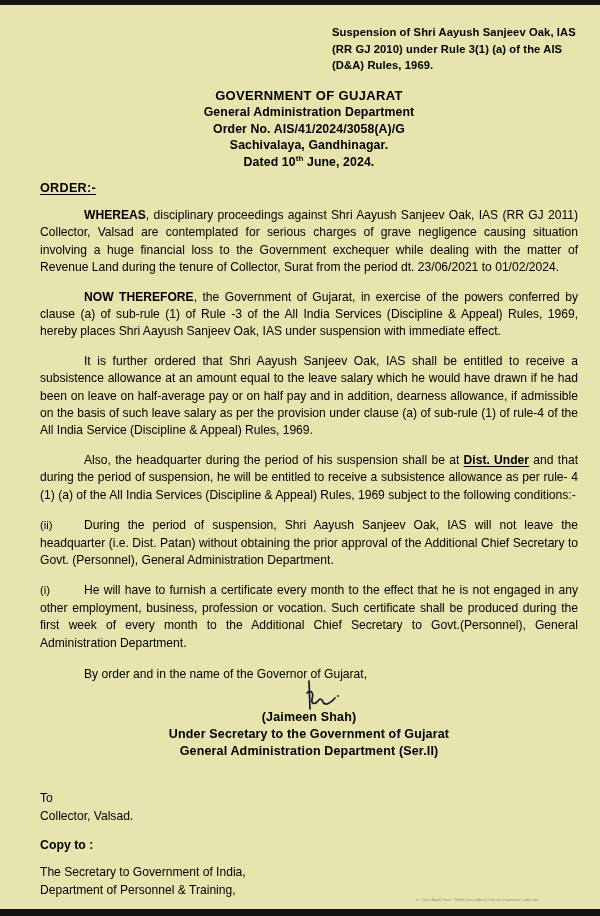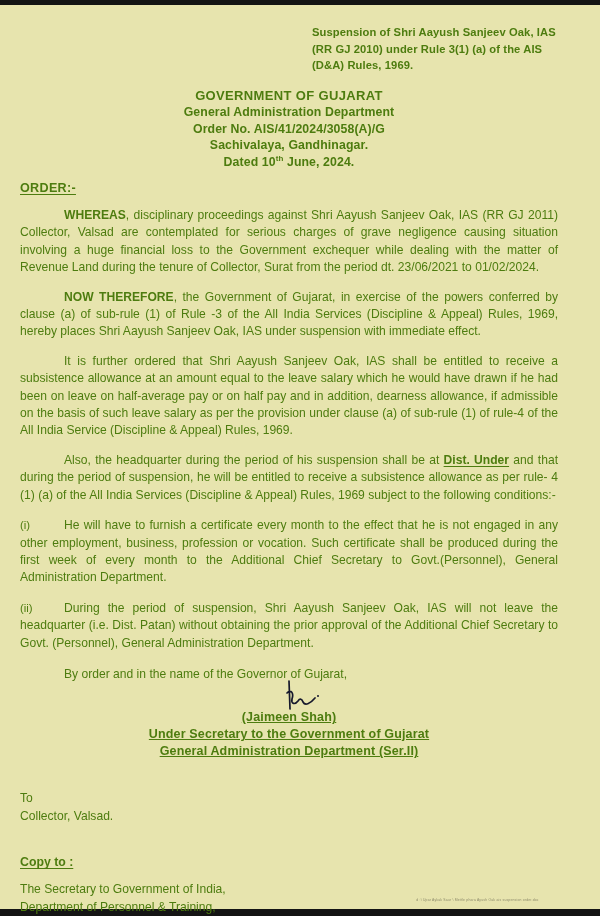--- a/index.html
+++ b/index.html
@@ -25,24 +25,24 @@
     position: absolute;
     left: 0;
     width: 600px;
     background: #141414;
   }
   .edge-top { top: 0; height: 5px; }
   .edge-bottom { bottom: 0; height: 7px; }
 
   .content {
     position: absolute;
-    left: 20px;
+    left: 40px;
     top: 0;
     width: 538px;
-    color: #4d7c0f;
+    color: #000000;
   }
 
   
   .subject {
     margin-top: 24px;
     margin-left: 292px;
     width: 246px;
     font-size: 11.2px;
     line-height: 16.5px;
     font-weight: 600;
@@ -115,21 +115,20 @@
     line-height: 17.4px;
     text-indent: 44px;
   }
 
   
   .sign-block {
     margin-top: 26px;
     text-align: center;
     line-height: 17px;
     position: relative;
-    text-decoration: underline;
   }
   .sign-name, .sign-role {
     font-size: 12.5px;
     font-weight: bold;
     letter-spacing: .15px;
   }
   .signature-mark {
     position: absolute;
     left: 50%;
     top: -30px;
@@ -139,24 +138,23 @@
     pointer-events: none;
   }
 
   
   .to-block {
     margin-top: 30px;
     font-size: 12.1px;
     line-height: 17.4px;
   }
   .copy-heading {
-    margin-top: 30px;
+    margin-top: 13px;
     font-size: 12.3px;
     font-weight: bold;
-    text-decoration: underline;
     text-underline-offset: 2px;
   }
   .copy-block {
     margin-top: 12px;
     font-size: 12.1px;
     line-height: 17.4px;
   }
   .footnote {
     position: absolute;
     left: 370px;
@@ -196,23 +194,23 @@
     <div class="order-heading">ORDER:-</div>
 
     <p class="para indent"><b>WHEREAS</b><span>, disciplinary proceedings against Shri Aayush Sanjeev Oak, IAS (RR GJ 2011) Collector, Valsad are contemplated for serious charges of grave negligence causing situation involving a huge financial loss to the Government exchequer while dealing with the matter of Revenue Land during the tenure of Collector, Surat from the period dt. 23/06/2021 to 01/02/2024.</span></p>
 
     <p class="para indent"><b>NOW THEREFORE</b><span>, the Government of Gujarat, in exercise of the powers conferred by clause (a) of sub-rule (1) of Rule -3 of the All India Services (Discipline &amp; Appeal) Rules, 1969, hereby places Shri Aayush Sanjeev Oak, IAS under suspension with immediate effect.</span></p>
 
     <p class="para indent">It is further ordered that Shri Aayush Sanjeev Oak, IAS shall be entitled to receive a subsistence allowance at an amount equal to the leave salary which he would have drawn if he had been on leave on half-average pay or on half pay and in addition, dearness allowance, if admissible on the basis of such leave salary as per the provision under clause (a) of sub-rule (1) of rule-4 of the All India Service (Discipline &amp; Appeal) Rules, 1969.</p>
 
     <p class="para indent"><span>Also, the headquarter during the period of his suspension shall be at </span><span class="u">Dist. Under</span><span> and that during the period of suspension, he will be entitled to receive a subsistence allowance as per rule- 4 (1) (a) of the All India Services (Discipline &amp; Appeal) Rules, 1969 subject to the following conditions:-</span></p>
 
+    <div class="cond"><span class="marker">(ii)</span><span>During the period of suspension, Shri Aayush Sanjeev Oak, IAS will not leave the headquarter (i.e. Dist. Patan) without obtaining the prior approval of the Additional Chief Secretary to Govt. (Personnel), General Administration Department.</span></div>
+
     <div class="cond"><span class="marker">(i)</span><span>He will have to furnish a certificate every month to the effect that he is not engaged in any other employment, business, profession or vocation. Such certificate shall be produced during the first week of every month to the Additional Chief Secretary to Govt.(Personnel), General Administration Department.</span></div>
-
-    <div class="cond"><span class="marker">(ii)</span><span>During the period of suspension, Shri Aayush Sanjeev Oak, IAS will not leave the headquarter (i.e. Dist. Patan) without obtaining the prior approval of the Additional Chief Secretary to Govt. (Personnel), General Administration Department.</span></div>
 
     <div class="byorder">By order and in the name of the Governor of Gujarat,</div>
 
     <div class="sign-block">
       <svg class="signature-mark" viewBox="0 0 60 44">
         <path d="M22 2 L23 30 M20 14 C24 10, 27 14, 25 20 C24 25, 28 26, 31 22 C33 19, 35 20, 36 23 C38 27, 43 25, 48 19" fill="none" stroke="#16182c" stroke-width="1.7" stroke-linecap="round" stroke-linejoin="round"></path>
         <circle cx="51" cy="17" r="1" fill="#16182c"></circle>
       </svg>
       <div class="sign-name">(Jaimeen Shah)</div>
       <div class="sign-role">Under Secretary to the Government of Gujarat</div>

